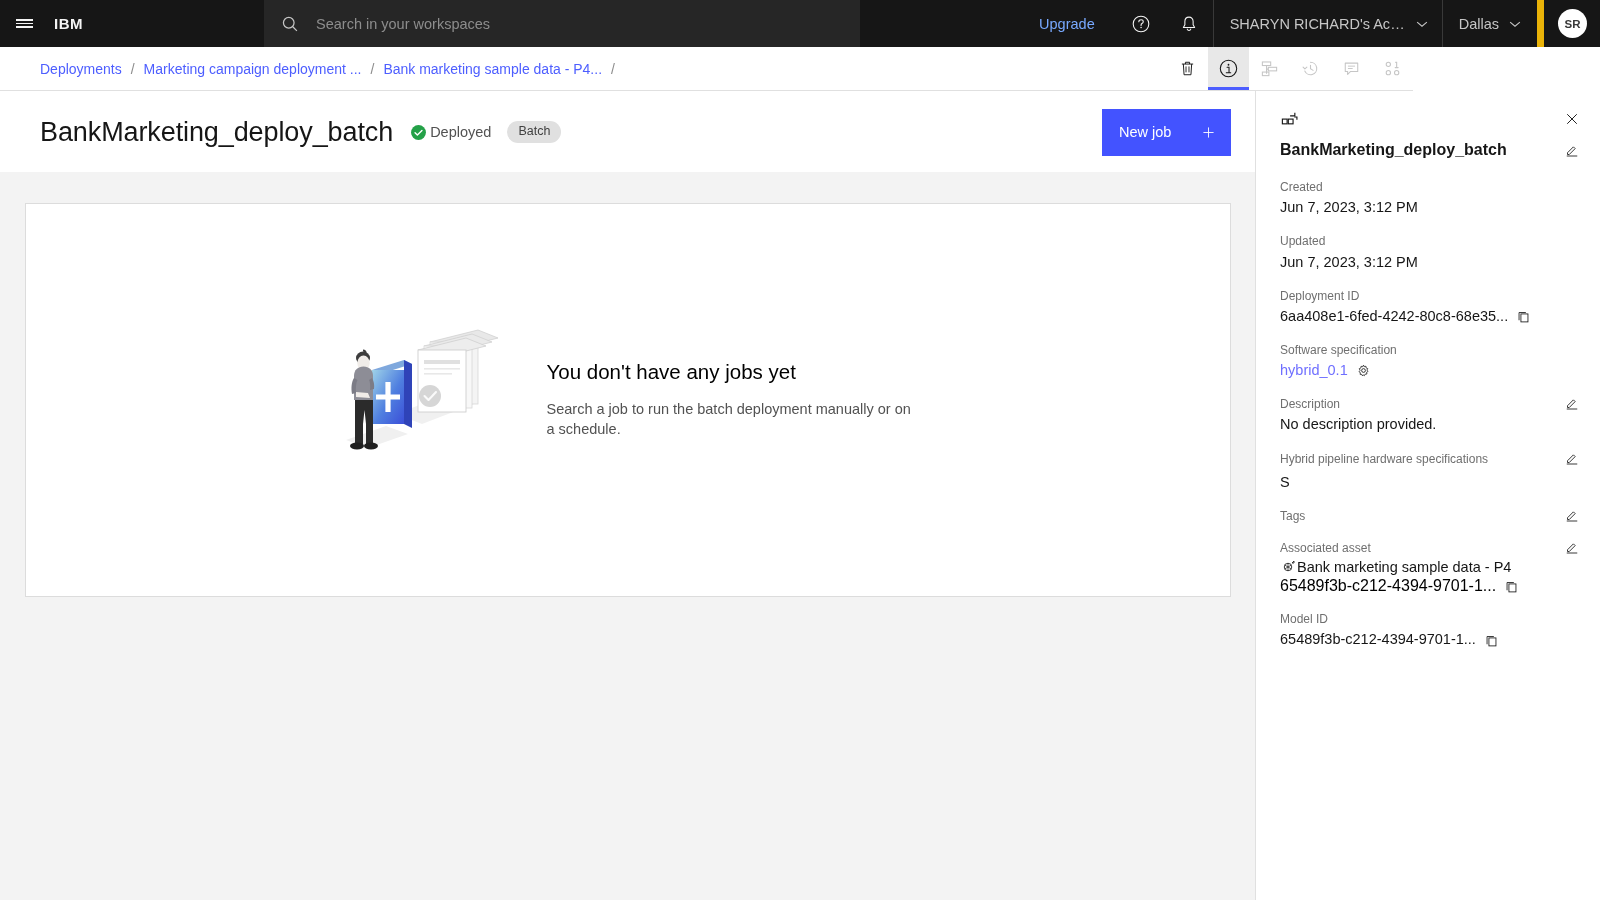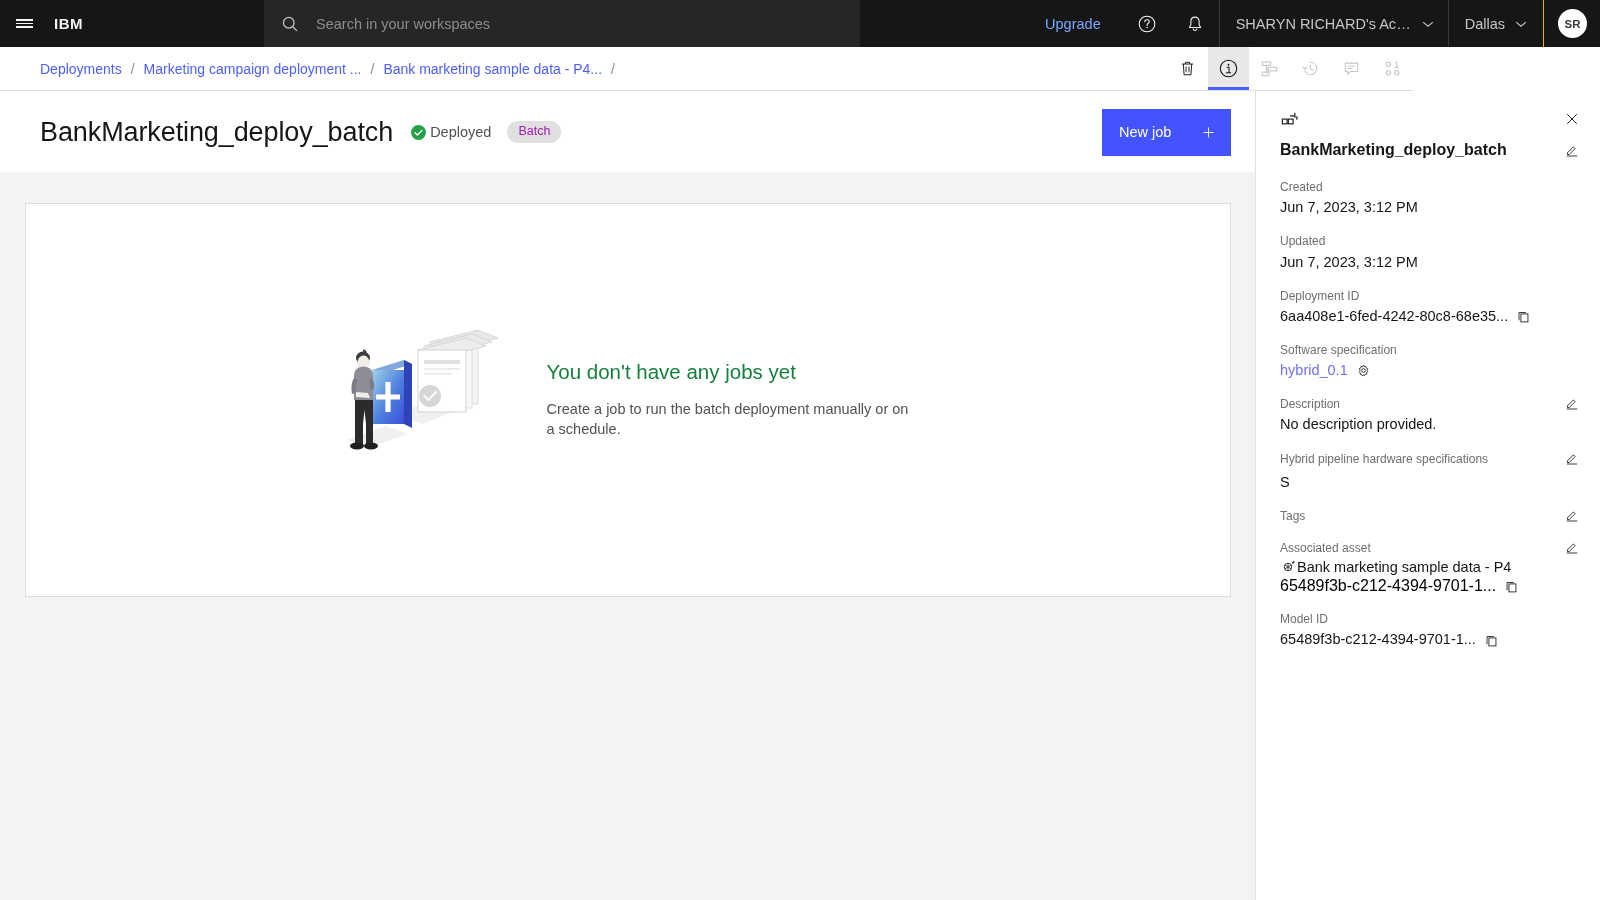--- a/index.html
+++ b/index.html
@@ -71,21 +71,21 @@
   }
   .region-sel {
     height: 47px; display: flex; align-items: center;
     padding: 17px 16px; gap: 10px;
     border-left: 1px solid #393939;
     color: #c6c6c6; font-size: 14.5px; cursor: pointer;
   }
   .avatar-wrap {
     height: 47px; display: flex; align-items: center;
     padding: 0 13px 0 14px;
-    border-left: 1px solid #eab308;
+    border-left: 7px solid #eab308;
   }
   .avatar {
     width: 29px; height: 29px; border-radius: 50%;
     background: #ffffff; color: #393939;
     font-size: 11.5px; font-weight: 600;
     display: flex; align-items: center; justify-content: center;
     cursor: pointer;
   }
   .chev { width: 12px; height: 8px; flex: 0 0 12px; }
 
@@ -136,21 +136,21 @@
     letter-spacing: -0.1px;
   }
   .status-chip {
     display: flex; align-items: center; gap: 3px;
     margin-left: 17px;
   }
   .check-circle { width: 17px; height: 17px; flex: 0 0 17px; }
   .status-text { font-size: 14.5px; color: #525252; }
   .tagpill {
     margin-left: 16px;
-    background: #e0e0e0; color: #a21caf;
+    background: #e0e0e0; color: #404040;
     font-size: 12.5px;
     border-radius: 12px;
     padding: 4px 11px 5px;
     line-height: 1;
   }
   .spacer { flex: 1; }
   .btn-primary {
     background: #4353ff; color: #ffffff;
     border: none; outline: none;
     height: 47px; min-width: 129px;
@@ -176,21 +176,21 @@
   }
   .empty-wrap {
     position: absolute; left: 0; top: 0; width: 100%; height: 100%;
     display: flex; align-items: center; justify-content: center;
     gap: 34px;
     padding-bottom: 8px;
   }
   .illus { width: 175px; height: 148px; flex: 0 0 175px; }
   .empty-txt { width: 372px; }
   .empty-head {
-    font-size: 20.5px; color: #15803d; font-weight: 400;
+    font-size: 20.5px; color: #000000; font-weight: 400;
     margin: 6px 0 15px 0;
   }
   .empty-sub {
     font-size: 14.5px; color: #525252; line-height: 1.38; margin: 0;
   }
 
   
   .sidepanel {
     position: absolute; top: 91px; right: 0;
     width: 345px; height: 809px;
@@ -429,21 +429,21 @@
         <path d="M18 70l12 1 2 5-14-1z" fill="#f0ece8"></path>
         <path d="M17 78h18v24h-7l-1.5-14L25 102h-8z" fill="#2b2b2b"></path>
         <rect x="17" y="100" width="8" height="22" fill="#2b2b2b"></rect>
         <rect x="28" y="100" width="7" height="22" fill="#2b2b2b"></rect>
         <ellipse cx="19" cy="124" rx="7" ry="3.4" fill="#1f1f1f"></ellipse>
         <ellipse cx="33" cy="124" rx="7" ry="3.4" fill="#1f1f1f"></ellipse>
       </svg>
 
       <div class="empty-txt">
         <div class="empty-head">You don't have any jobs yet</div>
-        <div class="empty-sub">Create a job to run the batch deployment manually or on a schedule.</div>
+        <div class="empty-sub">Search a job to run the batch deployment manually or on a schedule.</div>
       </div>
 
     </div>
   </div>
 </div>
 
 <div class="sidepanel">
 
   <div class="sp-iconrow">
     <svg width="19" height="19" viewBox="0 0 32 32">

